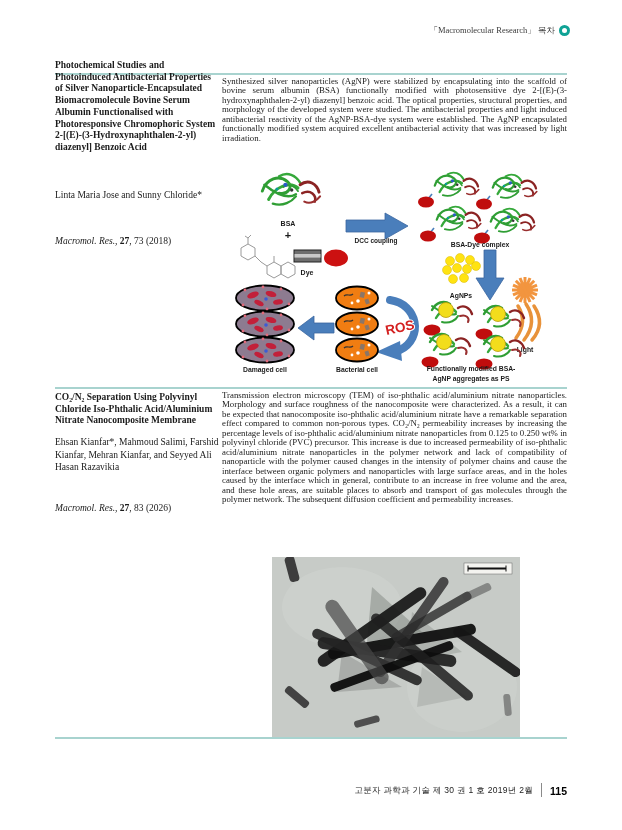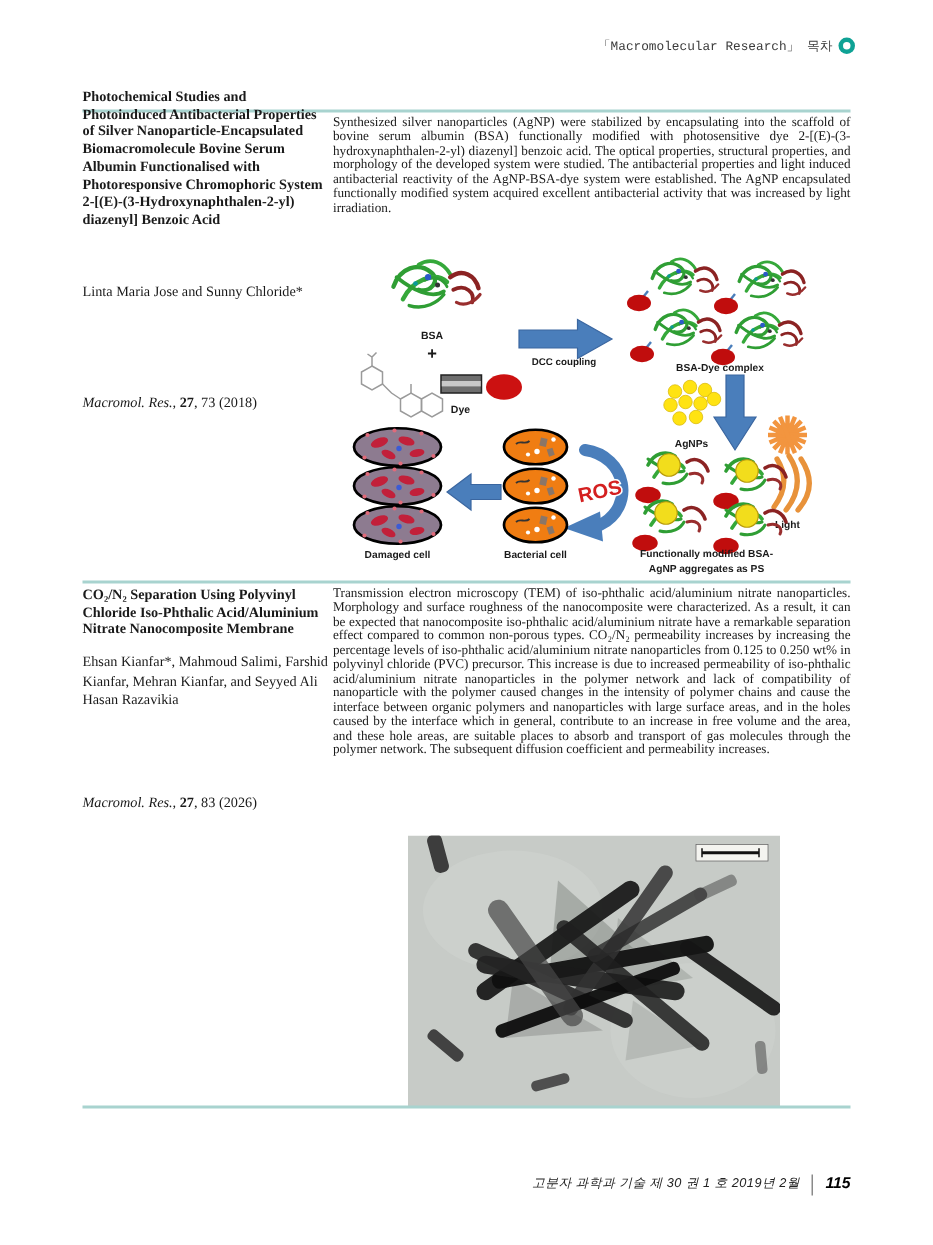--- a/index.html
+++ b/index.html
@@ -1,46 +1,46 @@
 <!DOCTYPE html>
 <html><head>
 <meta charset="utf-8">
 <style>
   * { margin:0; padding:0; box-sizing:border-box; }
   html,body { width:622px; height:830px; background:#ffffff; position:relative;
               font-family:"Liberation Serif", serif; color:#1a1a1a; overflow:hidden; }
 
   .page-header { position:absolute; top:25px; right:52px; display:flex; align-items:flex-start; gap:4px;
-                 font-family:Liberation Mono, monospace; font-size:8.5px; color:#3a3a3a; }
+                 font-family:Liberation Serif, serif; font-size:8.5px; color:#3a3a3a; }
   .toc-ring { width:11px; height:11px; border-radius:50%; background:#0fa295; position:relative; }
   .toc-ring::after { content:""; position:absolute; left:3px; top:3px; width:5px; height:5px;
                      border-radius:50%; background:#ffffff; }
 
   .rule { position:absolute; left:55px; width:512px; height:2px; background:#a8d3cf; }
   .rule1 { top:73px; } .rule2 { top:387px; } .rule3 { top:737px; }
 
   .left-col { position:absolute; left:55px; width:164px; }
   .entry-title { font-weight:bold; font-size:9.5px; line-height:11.7px; }
   .entry-authors { font-size:9.5px; line-height:12.5px; }
-  .entry-citation { font-size:9.5px;margin-top:28px; }
+  .entry-citation { font-size:9.5px; }
   .cit-j { font-style:italic; } .cit-v { font-weight:bold; }
 
   .abstract { position:absolute; left:222px; width:345px; font-size:8.8px; line-height:9.45px;
               text-align:justify; }
 
   .t1 { top:60px; } .a1 { top:189px; } .c1 { top:236px; }
   .t2 { top:392px; } .a2 { top:436px; } .c2 { top:503px; }
   .ab1 { top:77px; } .ab2 { top:391px; }
 
   .scheme { position:absolute; left:228px; top:162px; width:335px; height:228px; }
   .tem { position:absolute; left:272px; top:557px; width:248px; height:181px; }
 
   .page-footer { position:absolute; left:55px; top:783px; width:512px; display:flex;
-                 justify-content:flex-end; align-items:flex-start; gap:8px;
-                 font-family:"Liberation Sans","DejaVu Sans",sans-serif;font-style:italic; }
+                 justify-content:flex-end; align-items:flex-end; gap:8px;
+                 font-family:"Liberation Sans","DejaVu Sans",sans-serif; }
   .footer-info { font-size:8.5px; color:#222; letter-spacing:0.3px; }
   .footer-divider { width:1px; height:14px; background:#8a8a8a; }
   .footer-page { font-size:10.5px; font-weight:bold; color:#000; }
 
   svg text { font-family:"Liberation Sans","DejaVu Sans",sans-serif; font-weight:bold; fill:#1a1a1a; }
 </style>
 </head>
 <body>
 
 <div class="page-header">

